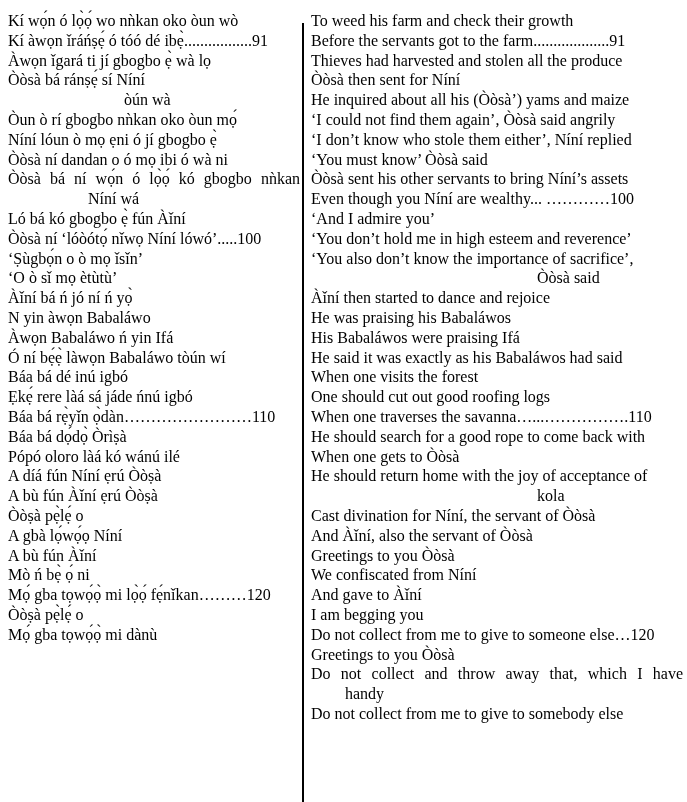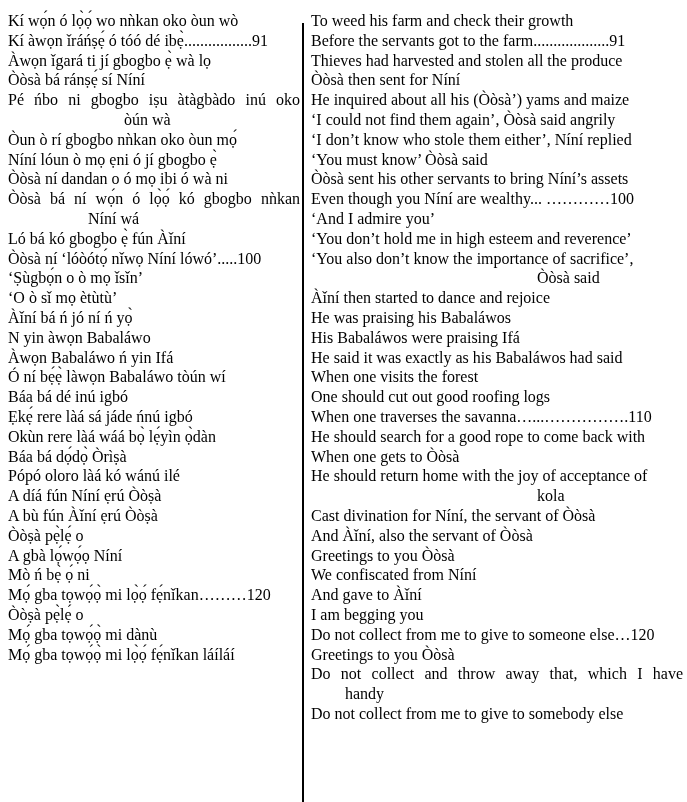--- a/index.html
+++ b/index.html
@@ -39,49 +39,48 @@
 </style>
 </head>
 <body>
 
 <div class="page">
   <div class="col col-left" id="col-left">
       <div class="line">Kí wọ́n ó lọ̀ọ́ wo nǹkan oko òun wò</div>
       <div class="line">Kí àwọn ǐráńṣẹ́ ó tóó dé ibẹ̀.................91</div>
       <div class="line">Àwọn ǐgará ti jí gbogbo ẹ̀ wà lọ</div>
       <div class="line">Òòsà bá ránṣẹ́ sí Níní</div>
-      <div class="line j">Pé ńbo ni gbogbo iṣu àtàgbàdo inú oko</div>
       <div class="line i1">òún wà</div>
       <div class="line">Òun ò rí gbogbo nǹkan oko òun mọ́</div>
       <div class="line">Níní lóun ò mọ ẹni ó jí gbogbo ẹ̀</div>
       <div class="line">Òòsà ní dandan o ó mọ ibi ó wà ni</div>
       <div class="line j">Òòsà bá ní wọ́n ó lọ̀ọ́ kó gbogbo nǹkan</div>
       <div class="line i2">Níní wá</div>
       <div class="line">Ló bá kó gbogbo ẹ̀ fún Àǐní</div>
       <div class="line">Òòsà ní ‘lóòótọ́ nǐwọ Níní lówó’.....100</div>
       <div class="line">‘Ṣùgbọ́n o ò mọ ǐsǐn’</div>
       <div class="line">‘O ò sǐ mọ ètùtù’</div>
       <div class="line">Àǐní bá ń jó ní ń yọ̀</div>
       <div class="line">N yin àwọn Babaláwo</div>
       <div class="line">Àwọn Babaláwo ń yin Ifá</div>
       <div class="line">Ó ní bẹ́ẹ̀ làwọn Babaláwo tòún wí</div>
       <div class="line">Báa bá dé inú igbó</div>
       <div class="line">Ẹkẹ́ rere làá sá jáde ńnú igbó</div>
-      <div class="line">Okùn rere làá wáá bọ̀ lẹ́yìn ọ̀dàn</div>
+      <div class="line">Báa bá rẹ̀yǐn ọ̀dàn……………………110</div>
       <div class="line">Báa bá dọ́dọ̀ Òrìṣà</div>
       <div class="line">Pópó oloro làá kó wánú ilé</div>
       <div class="line">A díá fún Níní ẹrú Òòṣà</div>
       <div class="line">A bù fún Àǐní ẹrú Òòṣà</div>
       <div class="line">Òòṣà pẹ̀lẹ́ o</div>
       <div class="line">A gbà lọ́wọ́ọ Níní</div>
+      <div class="line">A bù fún Àǐní</div>
       <div class="line">Mò ń bẹ̀ ọ́ ni</div>
       <div class="line">Mọ́ gba tọwọ́ọ̀ mi lọ̀ọ́ fẹ́nǐkan………120</div>
       <div class="line">Òòṣà pẹ̀lẹ́ o</div>
       <div class="line">Mọ́ gba tọwọ́ọ̀ mi dànù</div>
-      <div class="line">Mọ́ gba tọwọ́ọ̀ mi lọ̀ọ́ fẹ́nǐkan láíláí</div>
     </div>
   <div class="divider"></div>
   <div class="col col-right" id="col-right">
       <div class="line">To weed his farm and check their growth</div>
       <div class="line">Before the servants got to the farm...................91</div>
       <div class="line">Thieves had harvested and stolen all the produce</div>
       <div class="line">Òòsà then sent for Níní</div>
       <div class="line">He inquired about all his (Òòsà’) yams and maize</div>
       <div class="line">‘I could not find them again’, Òòsà said angrily</div>
       <div class="line">‘I don’t know who stole them either’, Níní replied</div>

